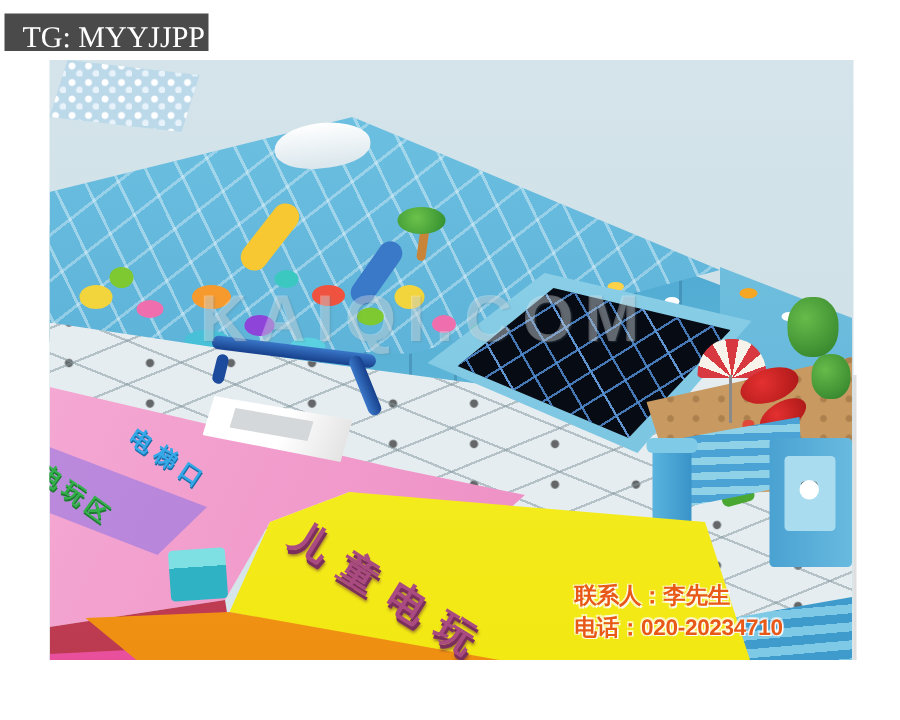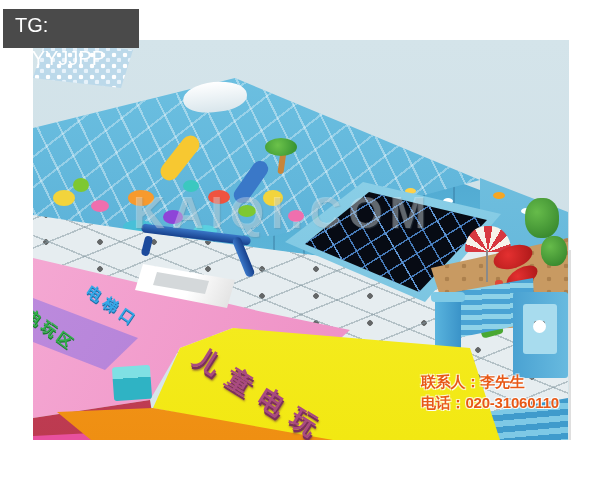--- a/index.html
+++ b/index.html
@@ -106,27 +106,27 @@
     text-shadow:2px 2px 0 #7c2f5c,3px 3px 2px rgba(90,30,60,.5);}
   .label-elevator{position:absolute;left:60px;top:242px;transform:rotate(34deg);transform-origin:left top;
     font-size:15px;font-weight:bold;letter-spacing:5px;color:#35a8e8;white-space:nowrap;
     text-shadow:1px 1px 0 #1b6fa8;}
   .label-arcade-small{position:absolute;left:0px;top:266px;transform:rotate(36deg);transform-origin:left top;
     font-size:15px;font-weight:bold;letter-spacing:4px;color:#33b04a;white-space:nowrap;
     text-shadow:1px 1px 0 #1d7a30;}
   
   .watermark{position:absolute;left:100px;top:148px;font-size:44px;font-weight:bold;letter-spacing:7px;
     color:rgba(255,255,255,.30);text-shadow:1px 1px 1px rgba(100,125,135,.25);white-space:nowrap;}
-  .contact{position:absolute;left:350px;top:331px;font-size:15px;font-weight:bold;line-height:21px;
+  .contact{position:absolute;left:350px;top:347px;font-size:15px;font-weight:bold;line-height:21px;
     color:#e85816;letter-spacing:-.2px;white-space:nowrap;
     text-shadow:1px 1px 0 rgba(255,255,255,.9),-1px -1px 0 rgba(255,255,255,.65),
-      1px -1px 0 rgba(255,255,255,.65),-1px 1px 0 rgba(255,255,255,.65);margin-left:38px;}
-  
-  .tg-bar{position:absolute;left:3px;top:9px;width:136px;height:39px;background:#4a4a4a;
-    color:#fff;font-size:20px;line-height:33px;padding-left:12px;box-sizing:border-box;}
+      1px -1px 0 rgba(255,255,255,.65),-1px 1px 0 rgba(255,255,255,.65);}
+  
+  .tg-bar{position:absolute;left:3px;top:9px;width:136px;height:25px;background:#4a4a4a;
+    color:#fff;font-size:20px;line-height:33px;padding-left:12px;box-sizing:border-box;font-family:Liberation Serif, serif;}
   .www-bar{position:absolute;left:446px;top:444px;width:154px;height:34px;background:#4e4e4e;
     color:#fff;font-size:19px;line-height:34px;text-align:center;}
   .photo-edge{position:absolute;left:569px;top:250px;width:2px;height:190px;background:#c9c9c9;opacity:.6;}
 </style>
 </head>
 <body>
 
 <div class="canvas">
 
   <div class="photo">
@@ -200,21 +200,21 @@
     <div class="rail-leg"></div>
     <div class="cube-toy"></div>
 
     <div class="label-arcade-large">儿童电玩</div>
     <div class="label-elevator">电梯口</div>
     <div class="label-arcade-small">电玩区</div>
 
     <div class="watermark">KAIQI.COM</div>
     <div class="contact">
       <div>联系人：李先生</div>
-      <div>电话：020-31060110</div>
+      <div>电话：020-20234710</div>
     </div>
   </div>
 
   <div class="photo-edge"></div>
 
   <div class="tg-bar">TG: MYYJJPP</div>
 
 </div>
 
 </body></html>

